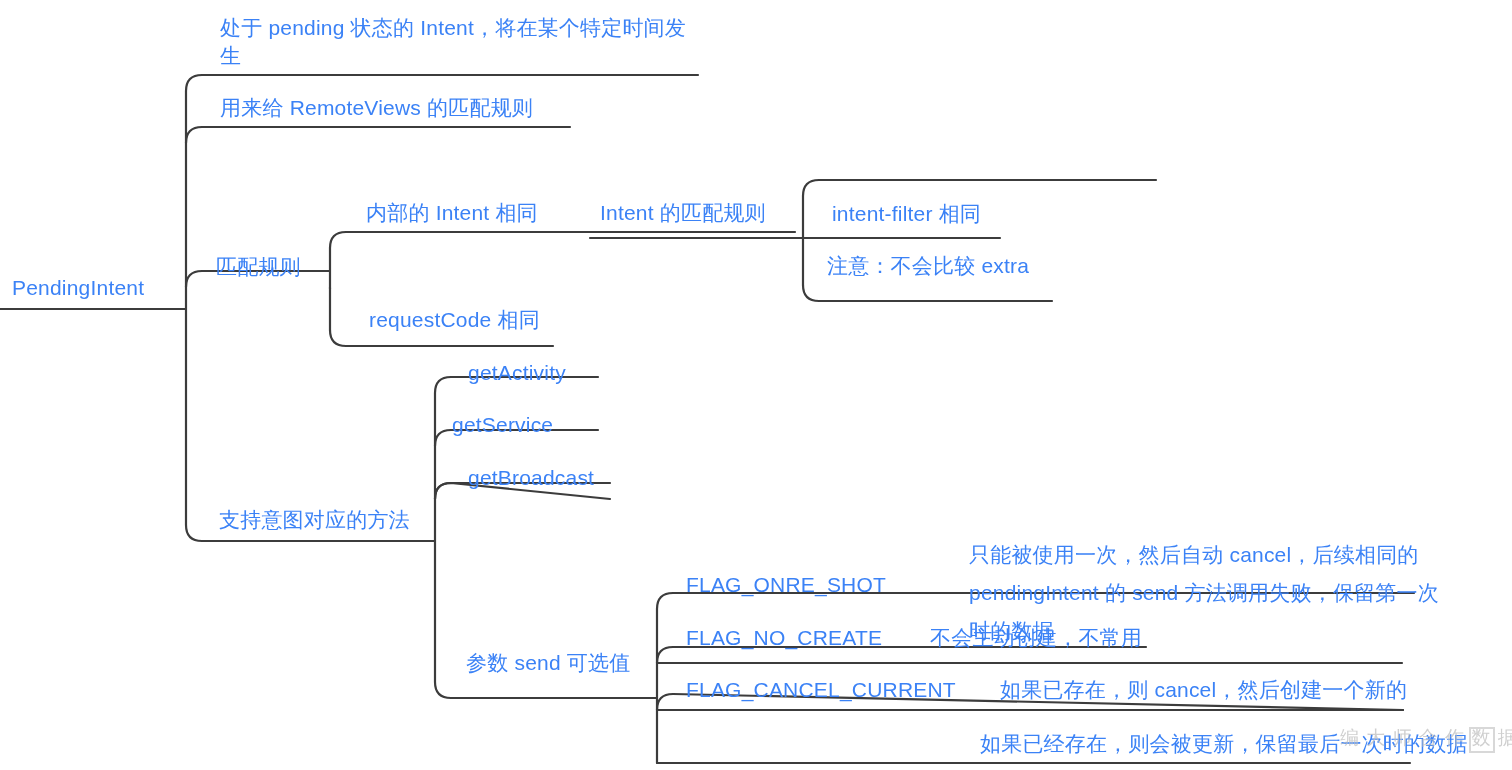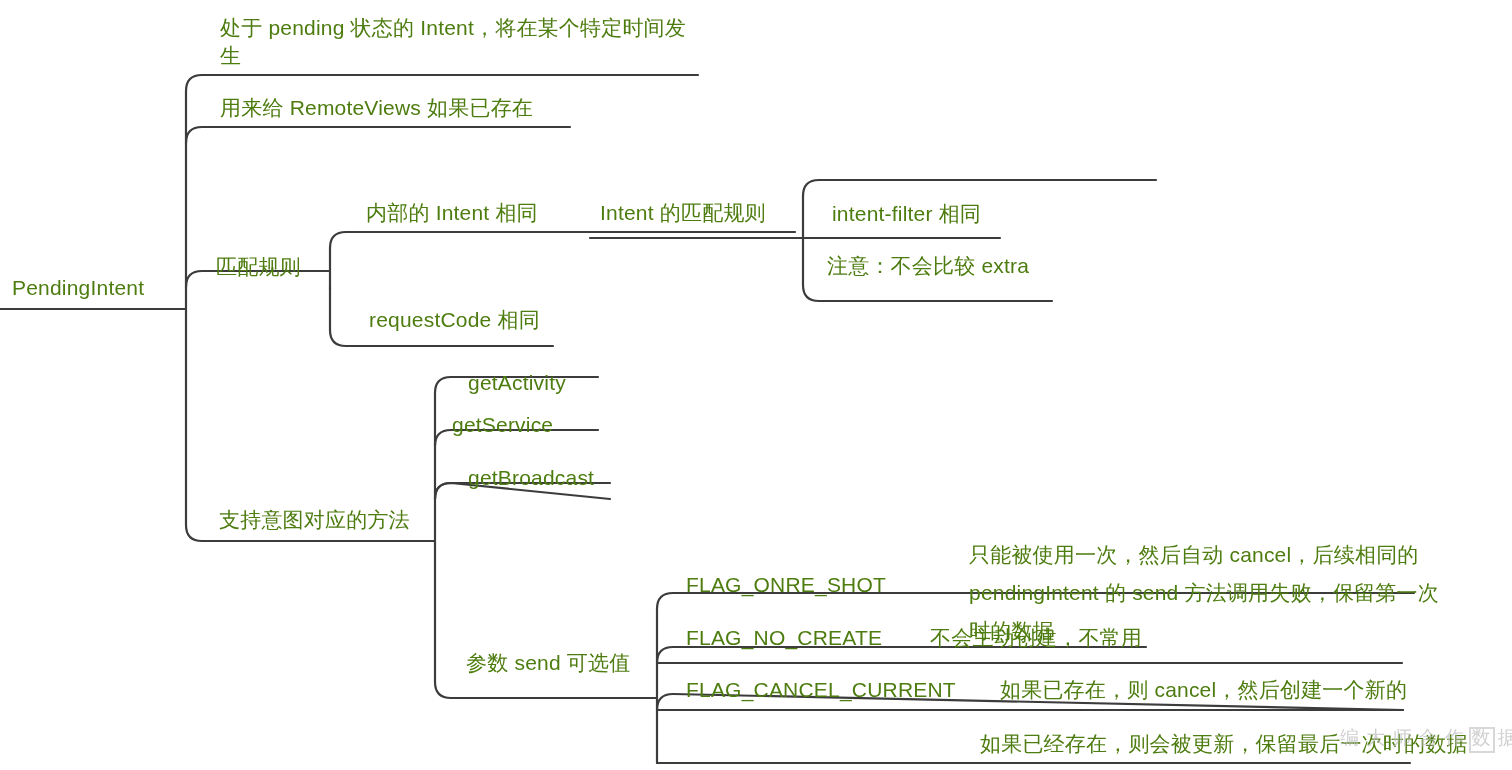--- a/index.html
+++ b/index.html
@@ -23,21 +23,21 @@
     left: 0;
     top: 0;
     width: 1512px;
     height: 770px;
     pointer-events: none;
   }
   .node {
     position: absolute;
     font-size: 21px;
     line-height: 28px;
-    color: #4d7c0f;
+    color: #3b82f6;
     white-space: pre;
     letter-spacing: 0.2px;
   }
   .node.wrap {
     white-space: normal;
   }
   .node.root {
     font-size: 21px;
   }
   .watermark {
@@ -106,38 +106,38 @@
       <path d="M657,710 L1403,710"></path>
       <path d="M657,763 Q657,763 673,763 L1410,763"></path>
 
     </g>
   </svg>
 
   <div class="node root" style="left:12px; top:274px;">PendingIntent</div>
 
   <div class="node wrap" style="left:220px; top:14px; width:480px;">处于 pending 状态的 Intent，将在某个特定时间发生</div>
 
-  <div class="node" style="left:220px; top:94px;">用来给 RemoteViews 如果已存在</div>
+  <div class="node" style="left:220px; top:94px;">用来给 RemoteViews 的匹配规则</div>
 
   <div class="node" style="left:216px; top:253px;">匹配规则</div>
 
   <div class="node" style="left:366px; top:199px;">内部的 Intent 相同</div>
 
   <div class="node" style="left:369px; top:306px;">requestCode 相同</div>
 
   <div class="node" style="left:600px; top:199px;">Intent 的匹配规则</div>
 
 
   <div class="node" style="left:832px; top:200px;">intent-filter 相同</div>
 
   <div class="node" style="left:827px; top:252px;">注意：不会比较 extra</div>
 
   <div class="node" style="left:219px; top:506px;">支持意图对应的方法</div>
 
-  <div class="node" style="left:468px; top:359px;margin-top:10px;">getActivity</div>
+  <div class="node" style="left:468px; top:359px;">getActivity</div>
 
   <div class="node" style="left:452px; top:411px;">getService</div>
 
   <div class="node" style="left:468px; top:464px;">getBroadcast</div>
 
   <div class="node" style="left:466px; top:649px;">参数 send 可选值</div>
 
   <div class="node" style="left:686px; top:571px;">FLAG_ONRE_SHOT</div>
 
   <div class="node wrap" style="left:930px; top:536px; width:490px; line-height:38px;margin-left:39px;">只能被使用一次，然后自动 cancel，后续相同的 pendingIntent 的 send 方法调用失败，保留第一次时的数据</div>

